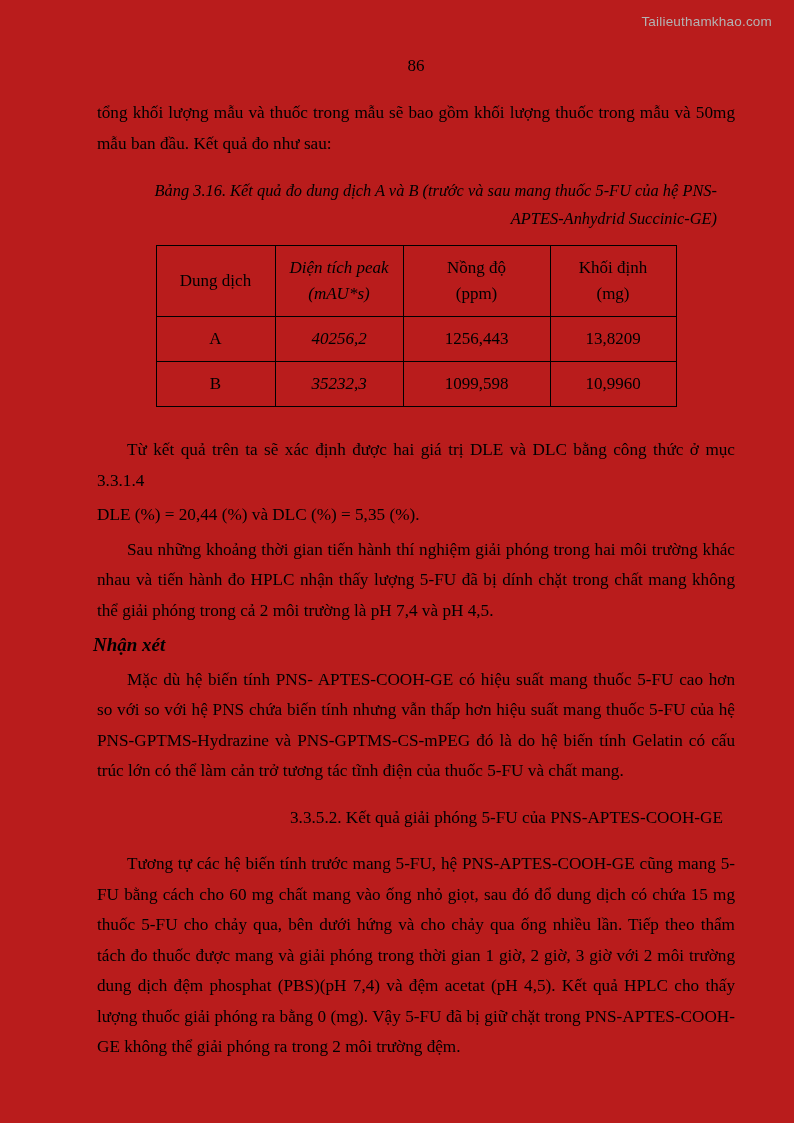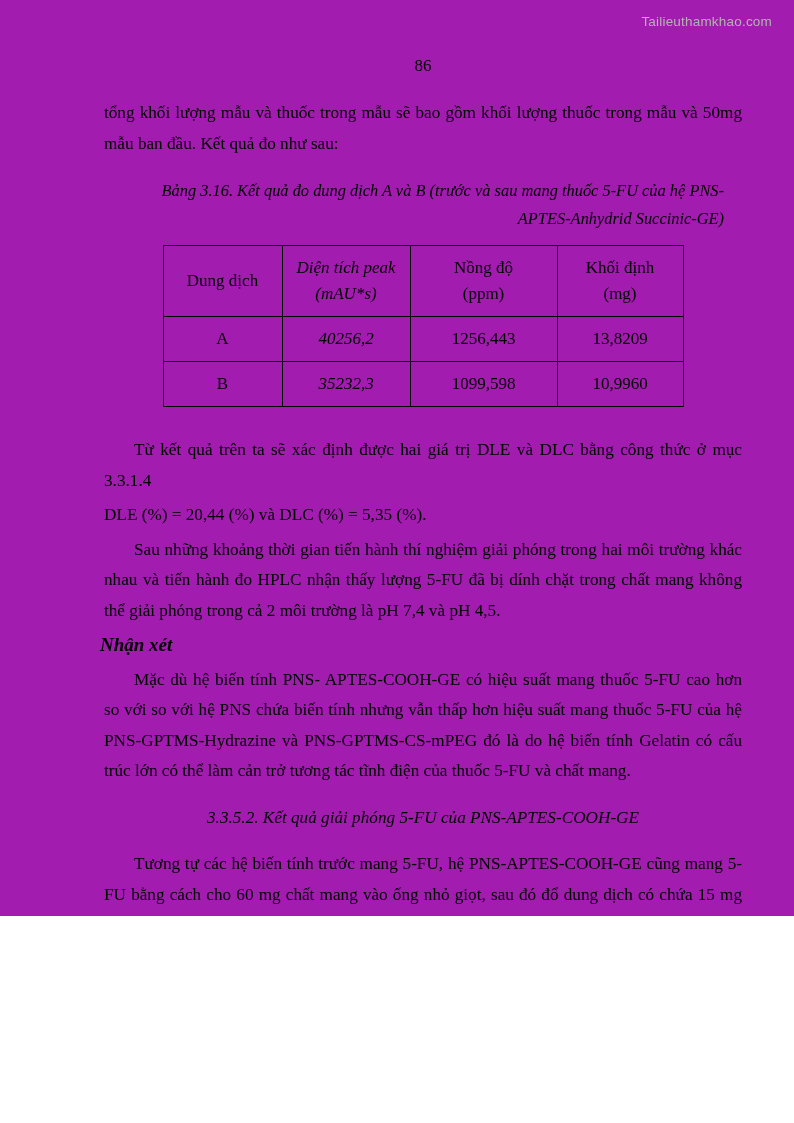--- a/index.html
+++ b/index.html
@@ -7,38 +7,38 @@
     padding: 0;
     background: #ffffff;
   }
   body {
     font-family: "Liberation Serif", "DejaVu Serif", serif;
     color: #000000;
   }
   .page {
     position: relative;
     width: 794px;
-    height: 916px;
-    background: #a21caf;
+    height: 1123px;
+    background: #b91c1c;
     overflow: hidden;
     box-sizing: border-box;
   }
   .watermark {
     position: absolute;
     top: 14px;
     right: 22px;
     font-family: "Liberation Sans", "DejaVu Sans", sans-serif;
     font-size: 13.5px;
     color: #b3b3b3;
     letter-spacing: 0.2px;
     user-select: none;
   }
   .content {
     position: absolute;
-    left: 100px;
+    left: 93px;
     top: 56px;
     width: 646px;
   }
   .page-number {
     text-align: center;
     font-size: 17px;
     line-height: 20px;
     margin: 0 0 22px 0;
   }
   p {
@@ -94,25 +94,24 @@
   .gap-md { height: 24px; }
   .heading-bi {
     font-weight: bold;
     font-style: italic;
     font-size: 19px;
     line-height: 30.5px;
     margin: 0;
     text-align: left;
   }
   .heading-i {
-    font-style: italic;
     font-size: 17.2px;
     line-height: 30.5px;
     margin: 16px;
-    text-align: center;
+    text-align: right;
   }
 </style>
 </head>
 <body>
 
 <div class="page">
 
   <div class="watermark">Tailieuthamkhao.com</div>
 
   <div class="content">

